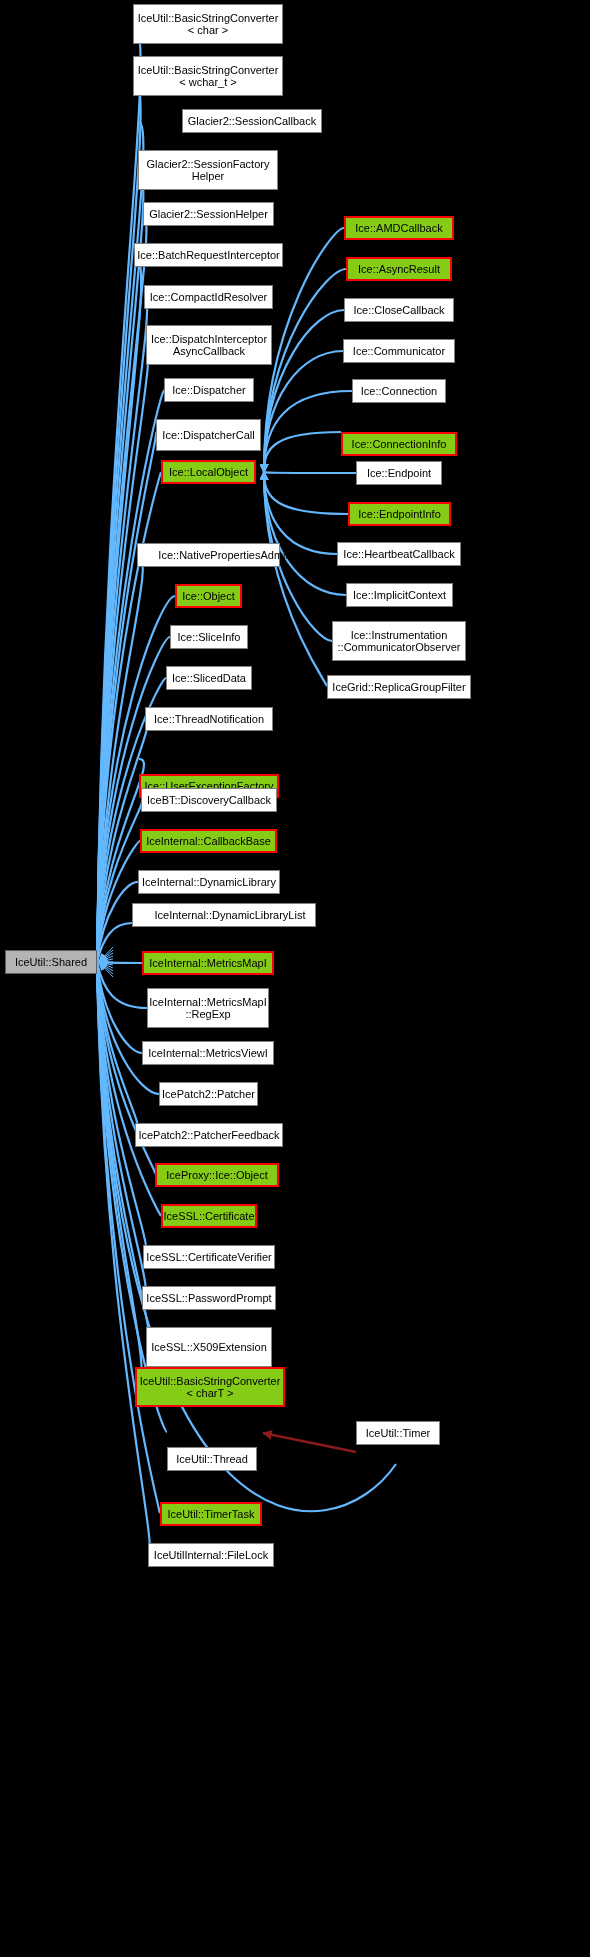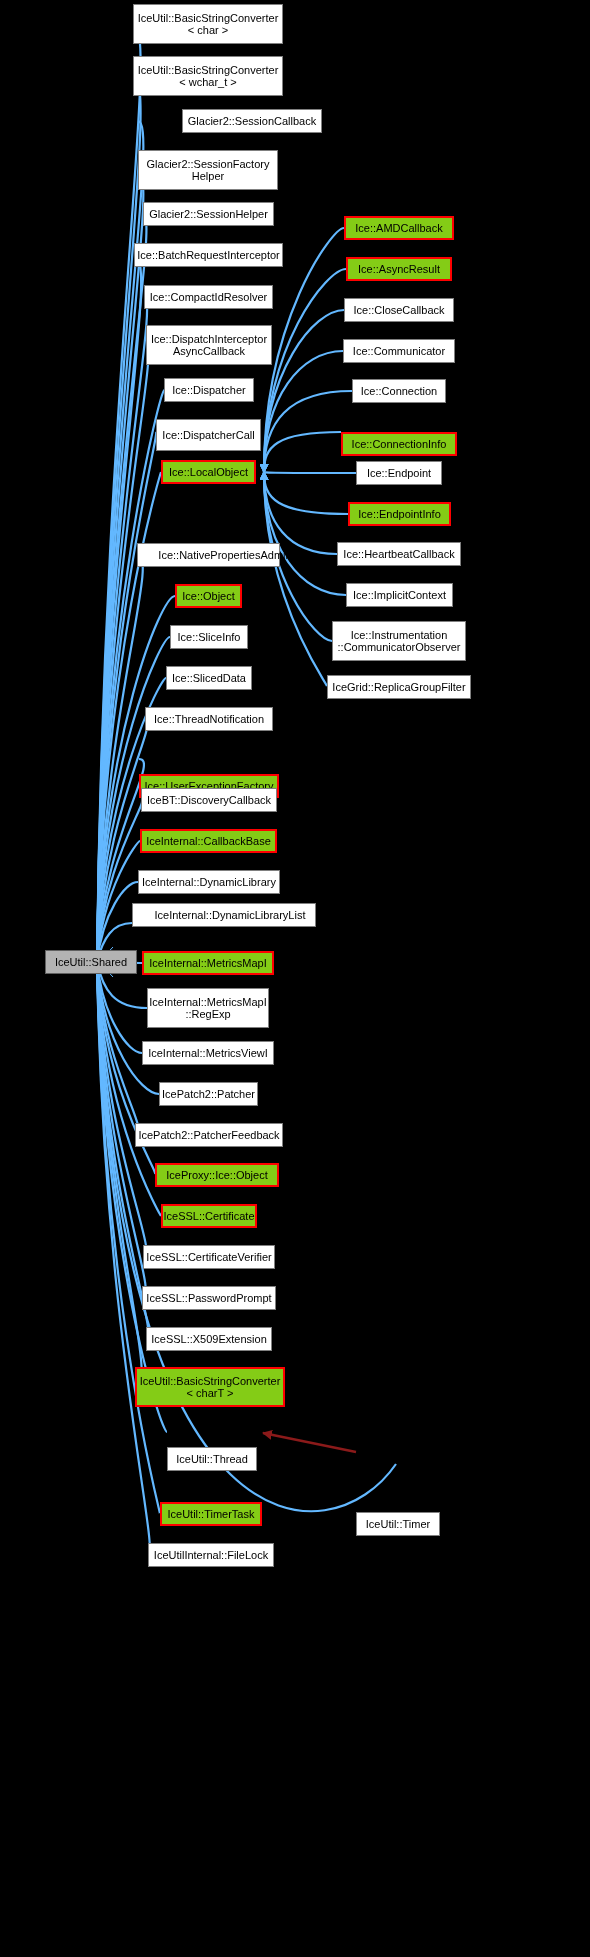--- a/index.html
+++ b/index.html
@@ -87,21 +87,21 @@
         <path d="M337,554 C288.24,554 264,522.84 264,472" marker-end="url(#ah)"></path>
         <path d="M346,595 C301.36,595 264,548.26 264,472" marker-end="url(#ah)"></path>
         <path d="M332,641 C316.08,641 264,576.78 264,472" marker-end="url(#ah)"></path>
         <path d="M327,687 C330.8,687 264,605.3 264,472" marker-end="url(#ah)"></path>
       </g>
     <g>
       <path d="M356,1452 L263,1433" stroke="#8b1a1a" stroke-width="2.4" fill="none" marker-end="url(#ahr)"></path>
     </g>
   </svg>
 
-  <div class="node root" style="left:5px;top:950px;width:92px;height:24px;margin-left:40px;">IceUtil::Shared</div>
+  <div class="node root" style="left:5px;top:950px;width:92px;height:24px;">IceUtil::Shared</div>
 
   <div id="nodes">
       <div class="node" style="left: 133px; top: 4px; width: 150px; height: 40px;">IceUtil::BasicStringConverter
 &lt; char &gt;</div>
       <div class="node" style="left: 133px; top: 56px; width: 150px; height: 40px;">IceUtil::BasicStringConverter
 &lt; wchar_t &gt;</div>
       <div class="node" style="left: 138px; top: 109px; width: 140px; height: 24px; margin-left: 44px;">Glacier2::SessionCallback</div>
       <div class="node" style="left: 138px; top: 150px; width: 140px; height: 40px;">Glacier2::SessionFactory
 Helper</div>
       <div class="node" style="left: 143px; top: 202px; width: 131px; height: 24px;">Glacier2::SessionHelper</div>
@@ -125,34 +125,34 @@
       <div class="node red" style="left: 142px; top: 951px; width: 132px; height: 24px;">IceInternal::MetricsMapI</div>
       <div class="node" style="left: 147px; top: 988px; width: 122px; height: 40px;">IceInternal::MetricsMapI
 ::RegExp</div>
       <div class="node" style="left: 142px; top: 1041px; width: 132px; height: 24px;">IceInternal::MetricsViewI</div>
       <div class="node" style="left: 159px; top: 1082px; width: 99px; height: 24px;">IcePatch2::Patcher</div>
       <div class="node" style="left: 135px; top: 1123px; width: 148px; height: 24px;">IcePatch2::PatcherFeedback</div>
       <div class="node red" style="left: 155px; top: 1163px; width: 124px; height: 24px;">IceProxy::Ice::Object</div>
       <div class="node red" style="left: 161px; top: 1204px; width: 96px; height: 24px;">IceSSL::Certificate</div>
       <div class="node" style="left: 143px; top: 1245px; width: 132px; height: 24px;">IceSSL::CertificateVerifier</div>
       <div class="node" style="left: 142px; top: 1286px; width: 134px; height: 24px; text-align: right;">IceSSL::PasswordPrompt</div>
-      <div class="node" style="left: 146px; top: 1327px; width: 126px; height: 24px;">IceSSL::X509Extension</div>
+      <div class="node" style="left: 146px; top: 1327px; width: 126px; height: 40px;">IceSSL::X509Extension</div>
       <div class="node red" style="left: 135px; top: 1367px; width: 150px; height: 40px;">IceUtil::BasicStringConverter
 &lt; charT &gt;</div>
       <div class="node" style="left: 167px; top: 1420px; width: 90px; height: 24px; margin-top: 27px;">IceUtil::Thread</div>
       <div class="node red" style="left: 160px; top: 1502px; width: 102px; height: 24px;">IceUtil::TimerTask</div>
       <div class="node" style="left: 148px; top: 1543px; width: 126px; height: 24px;">IceUtilInternal::FileLock</div>
       <div class="node red" style="left: 344px; top: 216px; width: 110px; height: 24px;">Ice::AMDCallback</div>
       <div class="node red" style="left: 346px; top: 257px; width: 106px; height: 24px;">Ice::AsyncResult</div>
       <div class="node" style="left: 344px; top: 298px; width: 110px; height: 24px;">Ice::CloseCallback</div>
       <div class="node" style="left: 343px; top: 339px; width: 112px; height: 24px;">Ice::Communicator</div>
       <div class="node" style="left: 352px; top: 379px; width: 94px; height: 24px;">Ice::Connection</div>
       <div class="node red" style="left: 341px; top: 420px; width: 116px; height: 24px; margin-top: 12px;">Ice::ConnectionInfo</div>
       <div class="node" style="left: 356px; top: 461px; width: 86px; height: 24px;">Ice::Endpoint</div>
       <div class="node red" style="left: 348px; top: 502px; width: 103px; height: 24px;">Ice::EndpointInfo</div>
       <div class="node" style="left: 337px; top: 542px; width: 124px; height: 24px;">Ice::HeartbeatCallback</div>
       <div class="node" style="left: 346px; top: 583px; width: 107px; height: 24px;">Ice::ImplicitContext</div>
       <div class="node" style="left: 332px; top: 621px; width: 134px; height: 40px;">Ice::Instrumentation
 ::CommunicatorObserver</div>
       <div class="node" style="left: 327px; top: 675px; width: 144px; height: 24px;">IceGrid::ReplicaGroupFilter</div>
-      <div class="node" style="left: 356px; top: 1512px; width: 84px; height: 24px;">IceUtil::Timer</div>
+      <div class="node" style="left: 356px; top: 1421px; width: 84px; height: 24px;">IceUtil::Timer</div>
     </div>
 </div>
 
 </body></html>

